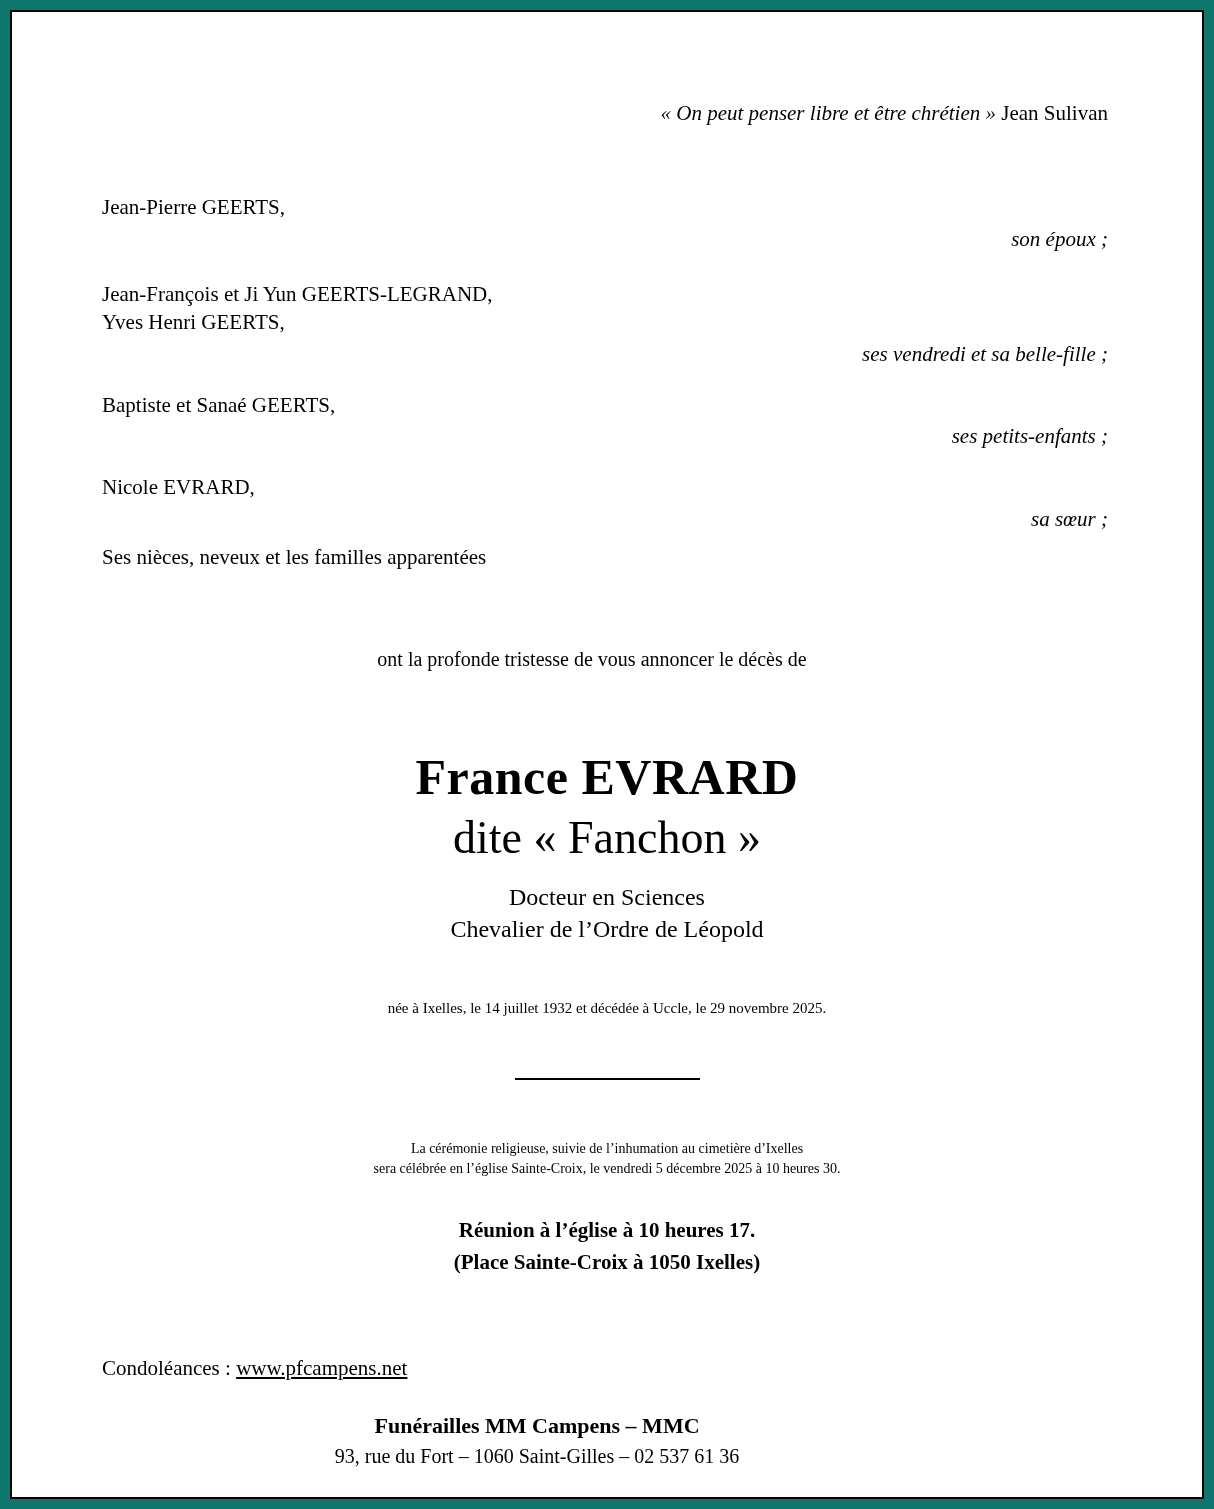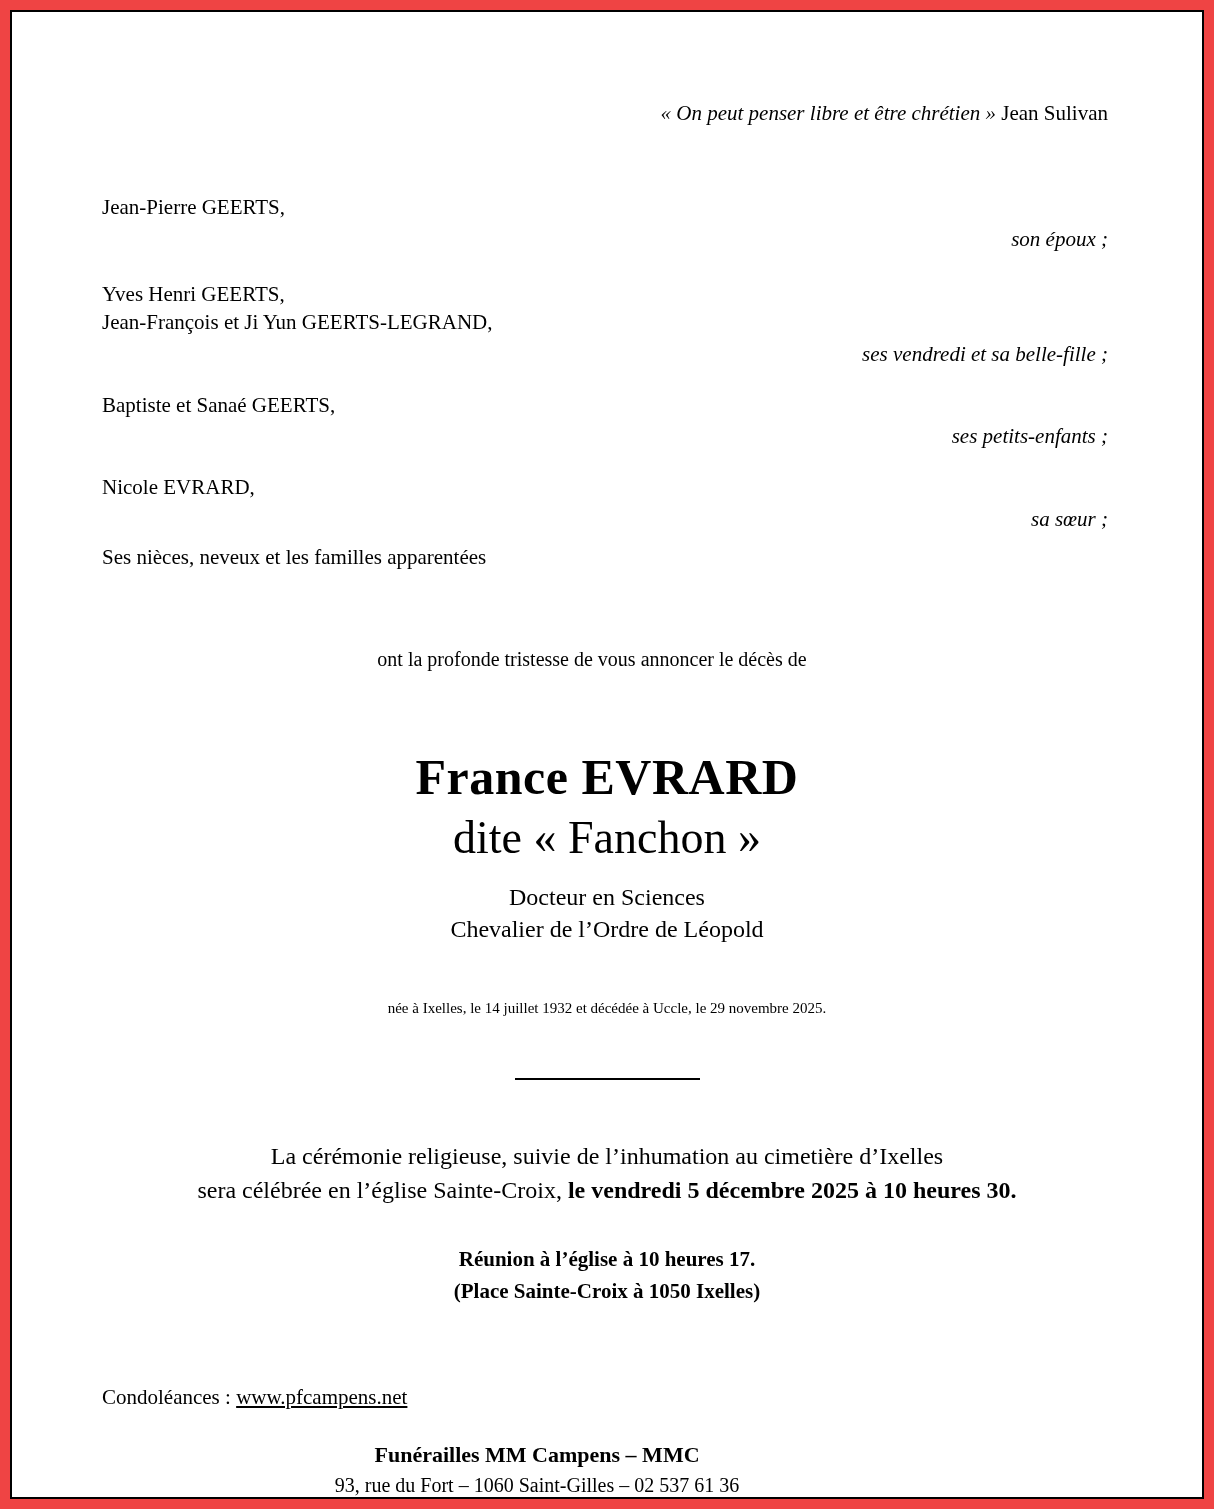--- a/index.html
+++ b/index.html
@@ -4,21 +4,21 @@
 <style>
   html, body {
     margin: 0;
     padding: 0;
     background: #ffffff;
   }
   .page {
     position: relative;
     width: 1214px;
     height: 1509px;
-    background: #ef4444;
+    background: #0f766e;
     box-sizing: border-box;
     padding: 10px;
     font-family: "Liberation Serif", serif;
     color: #000000;
     overflow: hidden;
   }
   .inner {
     position: relative;
     width: 100%;
     height: 100%;
@@ -132,26 +132,26 @@
     display: inline-block;
     width: 185px;
     border-bottom: 2px solid #000;
     height: 1px;
     vertical-align: middle;
   }
 
   
   .ceremony {
     text-align: center;
-    font-size: 24px;
+    font-size: 14px;
     margin-top: 52px;
     line-height: 1.45;
   }
   .ceremony .bold {
-    font-weight: bold;
+    font-weight: normal;
   }
   .reunion {
     text-align: center;
     font-size: 21px;
     font-weight: bold;
     margin-top: 36px;
     line-height: 1.5;
   }
 
   
@@ -196,22 +196,22 @@
           <div class="fam-names">
             <div>Jean-Pierre GEERTS,</div>
           </div>
           <div class="fam-rel">son époux ;</div>
         </div>
 
         <div class="gap-1"></div>
 
         <div class="fam-group">
           <div class="fam-names">
+            <div>Jean-François et Ji Yun GEERTS-LEGRAND,</div>
             <div>Yves Henri GEERTS,</div>
-            <div>Jean-François et Ji Yun GEERTS-LEGRAND,</div>
           </div>
           <div class="fam-rel">ses vendredi et sa belle-fille ;</div>
         </div>
 
         <div class="gap-2"></div>
 
         <div class="fam-group">
           <div class="fam-names">
             <div>Baptiste et Sanaé GEERTS,</div>
           </div>

